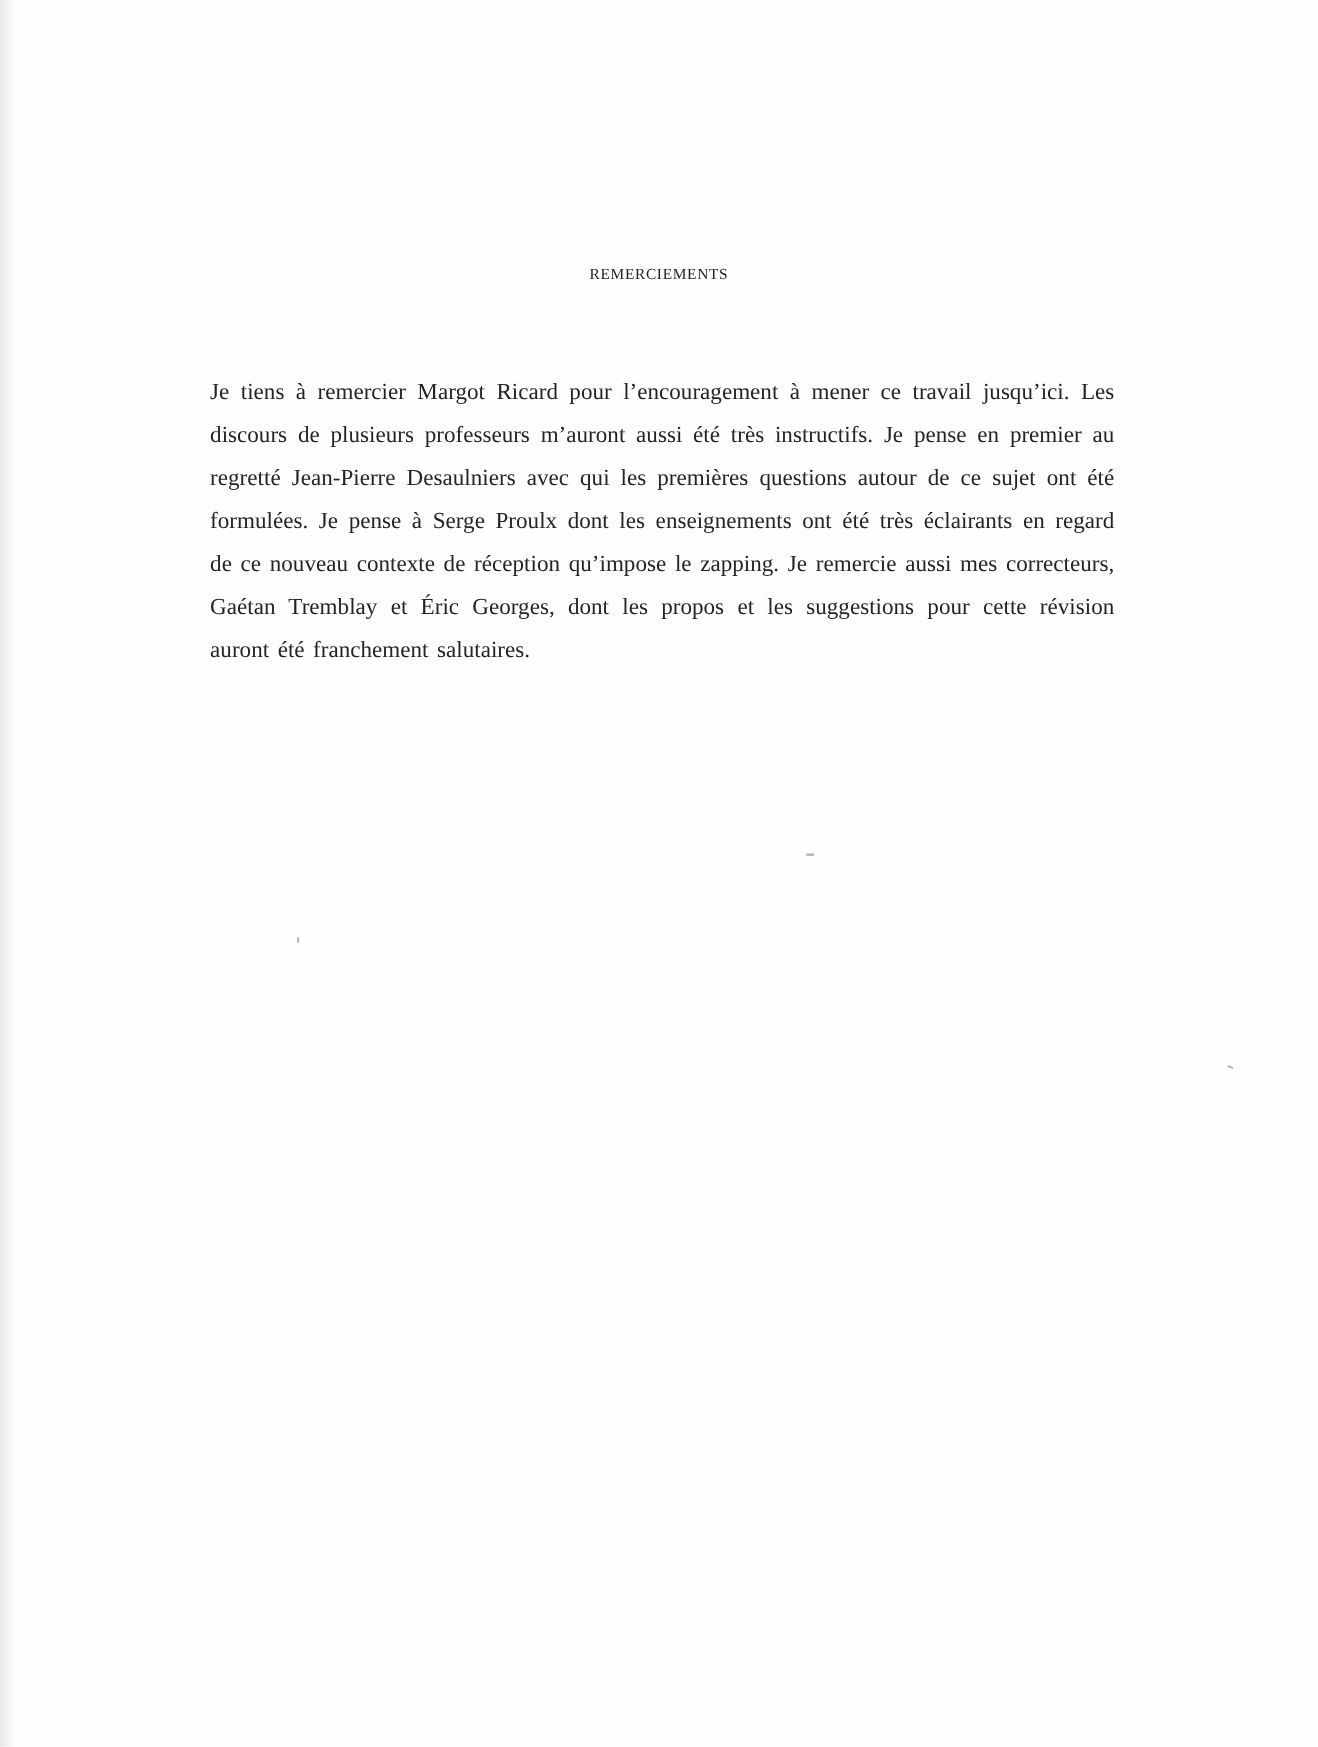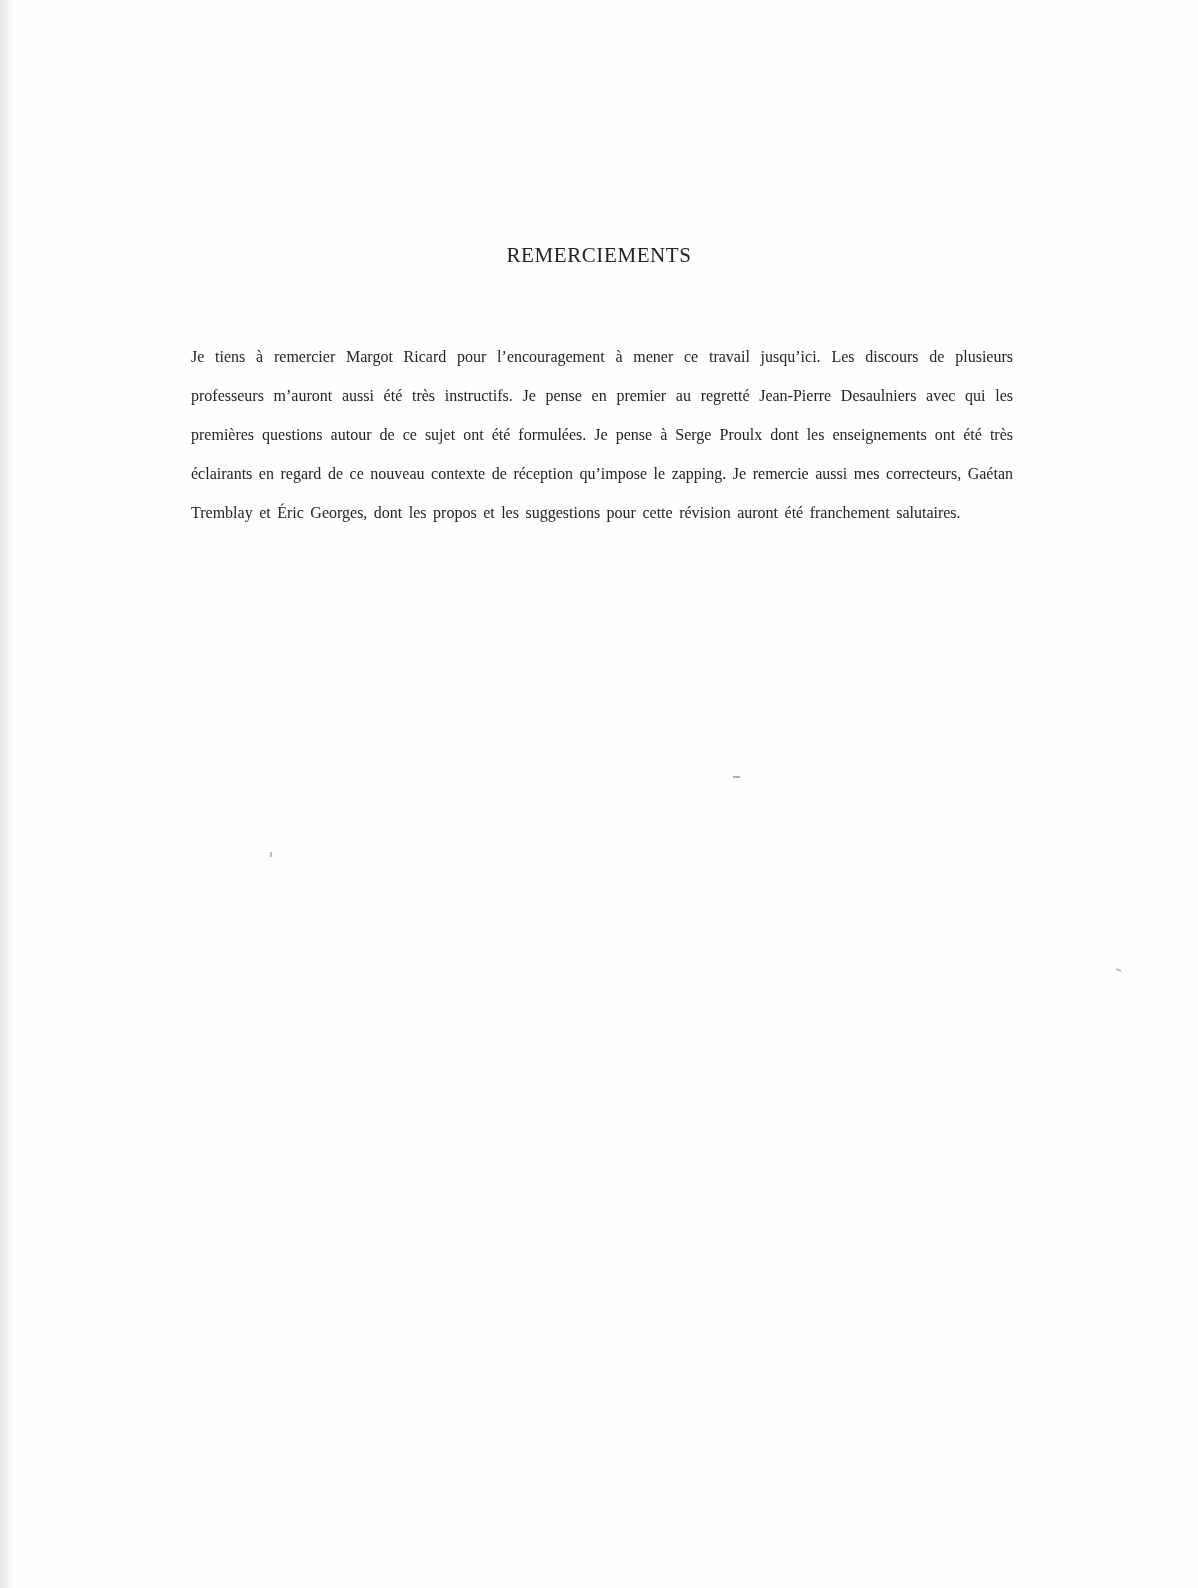--- a/index.html
+++ b/index.html
@@ -25,30 +25,30 @@
     height: 100%;
     background: linear-gradient(to right, rgba(190,190,190,0.35), rgba(255,255,255,0));
     pointer-events: none;
   }
   .doc-title {
     position: absolute;
     top: 243px;
     left: 0;
     width: 100%;
     text-align: center;
-    font-size: 21px;
+    font-size: 14px;
     letter-spacing: 0.6px;
     color: #222;
   }
   .doc-paragraph {
     position: absolute;
     top: 337px;
     left: 191px;
     width: 822px;
-    font-size: 16px;
+    font-size: 21px;
     line-height: 39px;
     text-align: justify;
     word-spacing: 2.5px;
     color: #242424;
   }
   .doc-signature {
     position: absolute;
     top: 703px;
     left: 191px;
     width: 822px;

